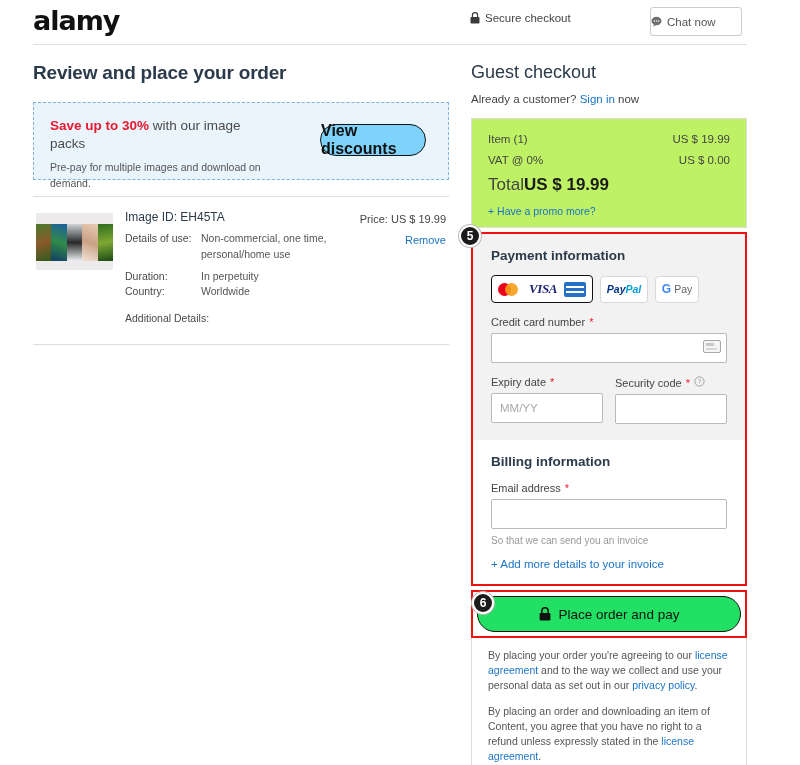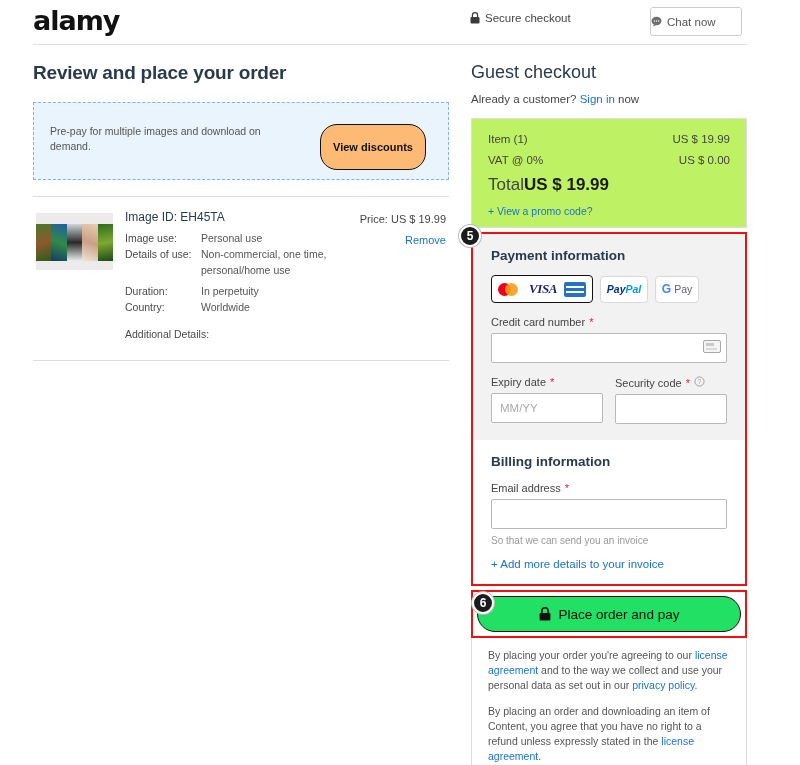--- a/index.html
+++ b/index.html
@@ -50,22 +50,22 @@
   }
   .promo {
     border: 1px dashed #7fb2e5; background: #eaf4fd;
     padding: 14px 16px 14px 16px; position: relative; height: 78px;
   }
   .promo-head { font-size: 13.5px; color: #4a4a4a; line-height: 1.35; max-width: 225px; }
   .promo-head b { color: #e8192c; font-weight: bold; }
   .promo-sub { font-size: 10.5px; color: #555555; margin-top: 7px; line-height: 1.45; max-width: 250px; }
   .promo-btn {
     position: absolute; right: 22px; top: 21px;
-    width: 106px; height: 46px; border: 1.6px solid #111111; border-radius: 17px;
-    background: #fdba74; font-size: 11px; font-weight: bold; color: #111111;
+    width: 106px; height: 32px; border: 1.6px solid #111111; border-radius: 17px;
+    background: #7dd3fc; font-size: 16px; font-weight: bold; color: #111111;
     display: flex; align-items: center; justify-content: center; cursor: pointer;
   }
 
   .item-rule { height: 1px; background: #dddddd; margin-top: 16px; }
   .item { position: relative; padding: 13px 0 14px 0; }
   .thumb {
     position: absolute; left: 3px; top: 16px; width: 77px; height: 57px;
     background: #eceaea; overflow: hidden;
   }
   .thumb-strip { position: absolute; left: 0; top: 11px; width: 77px; height: 37px; display: flex; }
@@ -208,20 +208,23 @@
       </span>
       <span>Chat now</span>
     </div>
     <div class="hdr-rule"></div>
   </div>
 
   <div class="left">
     <h1 class="page-title">Review and place your order</h1>
 
     <div class="promo">
+      <div class="promo-head">
+        <b>Save up to 30%</b><span> with our image packs</span>
+      </div>
       <div class="promo-sub">Pre-pay for multiple images and download on demand.</div>
       <div class="promo-btn">View discounts</div>
     </div>
 
     <div class="item-rule"></div>
 
     <div class="item">
       <div class="thumb">
         <div class="thumb-strip">
           <div style="background:linear-gradient(160deg,#4a7a2c,#8a5a2a,#2f5a1e)"></div>
@@ -229,24 +232,20 @@
           <div style="background:linear-gradient(180deg,#cfd4d8,#2a2a2a,#eceff1)"></div>
           <div style="background:linear-gradient(200deg,#e8cdb5,#c9a184,#f1e3d6)"></div>
           <div style="background:linear-gradient(170deg,#2f6b1f,#7ea832,#1c4a16)"></div>
         </div>
       </div>
 
       <div class="item-body">
         <div class="img-id">Image ID: EH45TA</div>
 
         <div class="kv">
-          <div class="k">Image use:</div>
-          <div class="v">Personal use</div>
-        </div>
-        <div class="kv">
           <div class="k">Details of use:</div>
           <div class="v">Non-commercial, one time, personal/home use</div>
         </div>
         <div class="kv sp">
           <div class="k">Duration:</div>
           <div class="v">In perpetuity</div>
         </div>
         <div class="kv">
           <div class="k">Country:</div>
           <div class="v">Worldwide</div>
@@ -275,21 +274,21 @@
         <span>US $ 19.99</span>
       </div>
       <div class="sum-row">
         <span>VAT @ 0%</span>
         <span>US $ 0.00</span>
       </div>
       <div class="sum-total">
         <span class="lbl">Total</span>
         <span class="amt">US $ 19.99</span>
       </div>
-      <div class="promo-code">+ View a promo code?</div>
+      <div class="promo-code">+ Have a promo more?</div>
     </div>
 
     <div class="redbox">
 
       <div class="pay-sec">
         <div class="sec-title">Payment information</div>
 
         <div class="cards">
           <div class="card-chip sel">
             <span class="mc">

